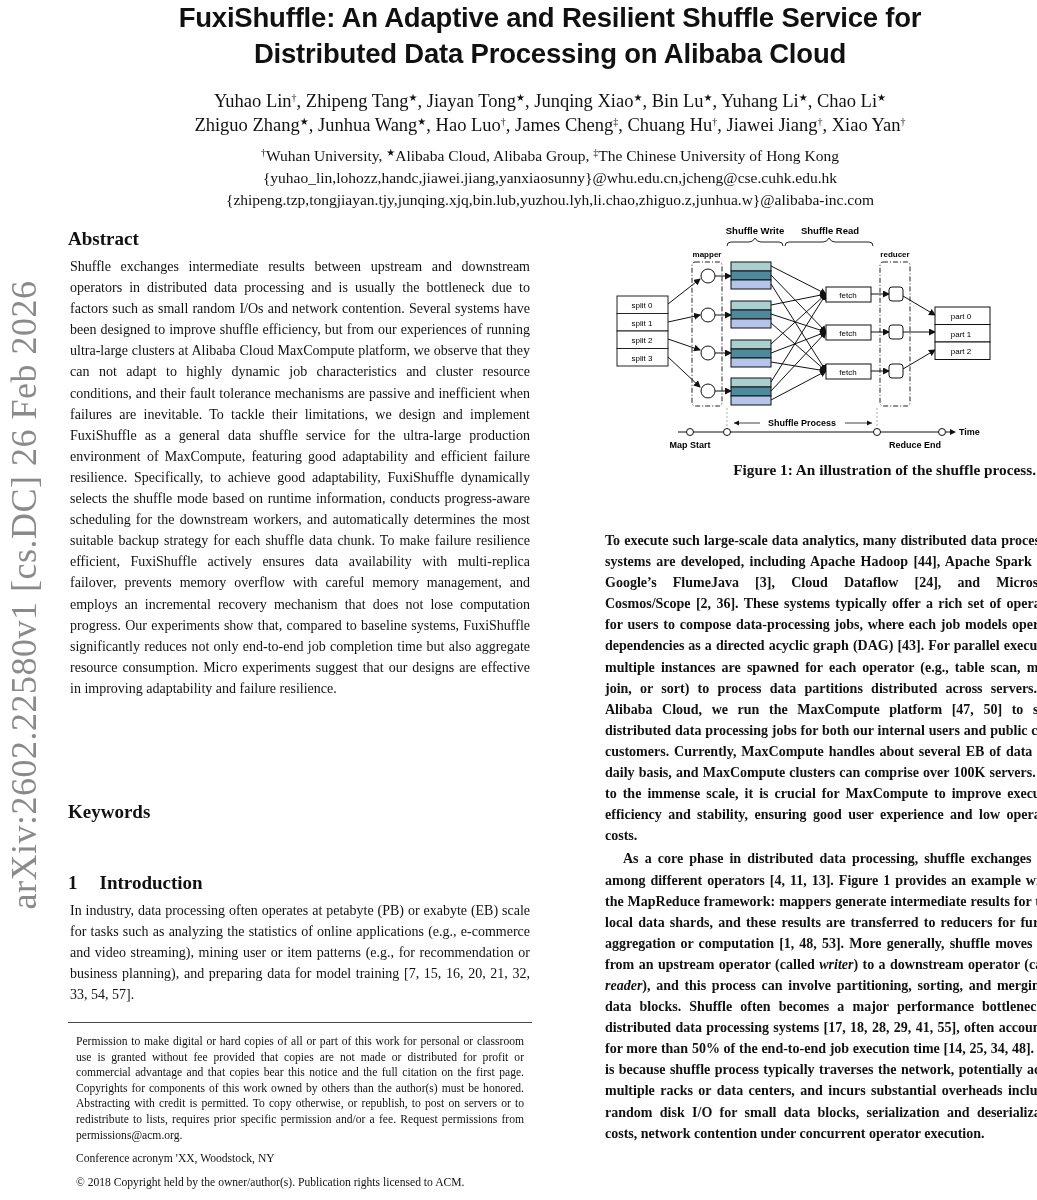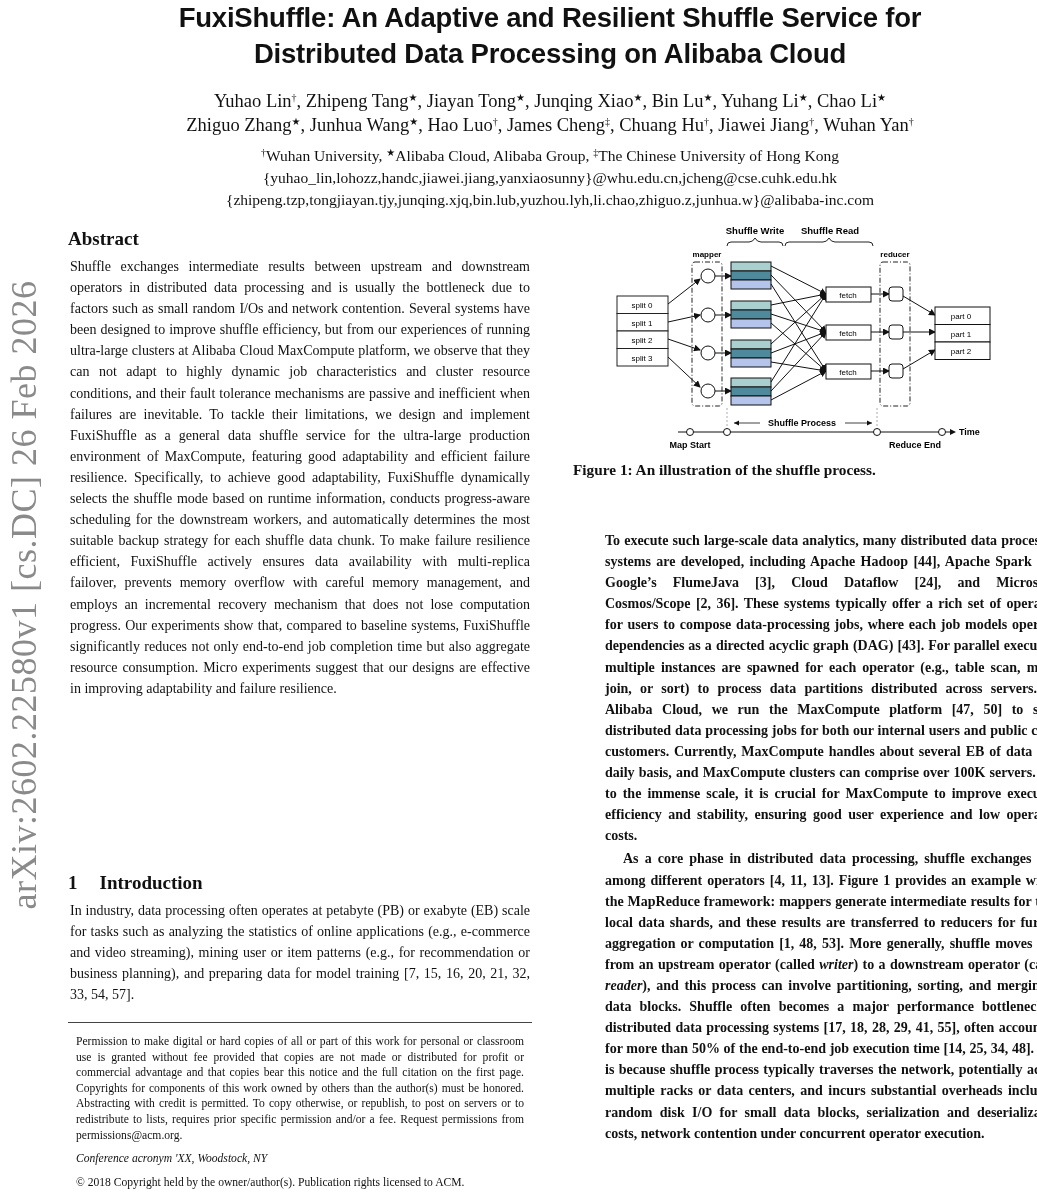--- a/index.html
+++ b/index.html
@@ -11,23 +11,23 @@
   .arxiv { position: absolute; left: 2px; top: 225px; width: 44px; height: 740px; }
   .arxiv span { position: absolute; left: 50%; top: 50%; transform: translate(-50%, -50%) rotate(-90deg); white-space: nowrap; font-family: "Liberation Serif", serif; font-size: 36px; color: #8a8a8a; letter-spacing: 0.5px; }
   .col-left { position: absolute; left: 68px; width: 464px; font-family: Liberation Serif, serif; }
   .col-right { position: absolute; left: 603px; width: 463px; font-weight: bold; }
   h2 { font-size: 19px; font-weight: bold; margin: 0; line-height: 24px; }
   .para { font-size: 14px; line-height: 21.1px; text-align: justify; hyphens: manual; margin: 2px; }
   .indent { text-indent: 18px; }
   .footnote-rule { position: absolute; left: 68px; width: 464px; top: 1022px; border-top: 1px solid #444; }
   .footnote { position: absolute; left: 68px; width: 464px; top: 1026px; font-size: 11.6px; line-height: 15.6px; text-align: justify; }
   .footnote p { margin: 8px; }
-  .italic { font-style: italic; }
+  .italic { }
   .figure { position: absolute; left: 605px; top: 222px; width: 395px; height: 235px; }
-  .fig-caption { position: absolute; left: 573px; width: 463px; top: 461px; text-align: left; font-size: 15.3px; font-weight: bold; }
+  .fig-caption { position: absolute; left: 573px; width: 463px; top: 461px; text-align: right; font-size: 15.3px; font-weight: bold; }
   svg text { font-family: "Liberation Sans", "DejaVu Sans", sans-serif; }
 </style>
 </head>
 <body>
 
 <div class="title">
   <div>FuxiShuffle: An Adaptive and Resilient Shuffle Service for</div>
   <div>Distributed Data Processing on Alibaba Cloud</div>
 </div>
 
@@ -41,21 +41,21 @@
     <span>Yuhang Li</span><sup>★</sup>,
     <span>Chao Li</span><sup>★</sup>
   </div>
   <div>
     <span>Zhiguo Zhang</span><sup>★</sup>,
     <span>Junhua Wang</span><sup>★</sup>,
     <span>Hao Luo</span><sup>†</sup>,
     <span>James Cheng</span><sup>‡</sup>,
     <span>Chuang Hu</span><sup>†</sup>,
     <span>Jiawei Jiang</span><sup>†</sup>,
-    <span>Wuhan Yan</span><sup>†</sup>
+    <span>Xiao Yan</span><sup>†</sup>
   </div>
 </div>
 
 <div class="affil">
   <div>
     <sup>†</sup><span>Wuhan University, </span><sup>★</sup><span>Alibaba Cloud, Alibaba Group, </span><sup>‡</sup><span>The Chinese University of Hong Kong</span>
   </div>
   <div>{yuhao_lin,lohozz,handc,jiawei.jiang,yanxiaosunny}@whu.edu.cn,jcheng@cse.cuhk.edu.hk</div>
   <div>{zhipeng.tzp,tongjiayan.tjy,junqing.xjq,bin.lub,yuzhou.lyh,li.chao,zhiguo.z,junhua.w}@alibaba-inc.com</div>
 </div>
@@ -63,20 +63,21 @@
 <div class="arxiv">
   <span>arXiv:2602.22580v1  [cs.DC]  26 Feb 2026</span>
 </div>
 
 <div class="col-left" style="top:227px;">
   <h2>Abstract</h2>
   <p class="para" style="margin-top:5px;">Shuffle exchanges intermediate results between upstream and down­stream operators in distributed data processing and is usually the bottleneck due to factors such as small random I/Os and network contention. Several systems have been designed to improve shuffle efficiency, but from our experiences of running ultra-large clusters at Alibaba Cloud MaxCompute platform, we observe that they can not adapt to highly dynamic job characteristics and cluster resource conditions, and their fault tolerance mechanisms are passive and in­efficient when failures are inevitable. To tackle their limitations, we design and implement FuxiShuffle as a general data shuffle service for the ultra-large production environment of MaxCompute, featur­ing good adaptability and efficient failure resilience. Specifically, to achieve good adaptability, FuxiShuffle dynamically selects the shuf­fle mode based on runtime information, conducts progress-aware scheduling for the downstream workers, and automatically deter­mines the most suitable backup strategy for each shuffle data chunk. To make failure resilience efficient, FuxiShuffle actively ensures data availability with multi-replica failover, prevents memory overflow with careful memory management, and employs an incremental recovery mechanism that does not lose computation progress. Our experiments show that, compared to baseline systems, FuxiShuffle significantly reduces not only end-to-end job completion time but also aggregate resource consumption. Micro experiments suggest that our designs are effective in improving adaptability and failure resilience.</p>
 </div>
 
 <div class="col-left" style="top:800px;">
+  <h2>Keywords</h2>
 </div>
 
 <div class="col-left" style="top:871px;">
   <h2><span>1</span><span style="display:inline-block;width:22px;"></span><span>Introduction</span></h2>
   <p class="para" style="margin-top:5px;">In industry, data processing often operates at petabyte (PB) or ex­abyte (EB) scale for tasks such as analyzing the statistics of online applications (e.g., e-commerce and video streaming), mining user or item patterns (e.g., for recommendation or business planning), and preparing data for model training [7, 15, 16, 20, 21, 32, 33, 54, 57].</p>
 </div>
 
 <div class="footnote-rule"></div>
 <div class="footnote">
   <p>Permission to make digital or hard copies of all or part of this work for personal or classroom use is granted without fee provided that copies are not made or distributed for profit or commercial advantage and that copies bear this notice and the full citation on the first page. Copyrights for components of this work owned by others than the author(s) must be honored. Abstracting with credit is permitted. To copy otherwise, or republish, to post on servers or to redistribute to lists, requires prior specific permission and/or a fee. Request permissions from permissions@acm.org.</p>

